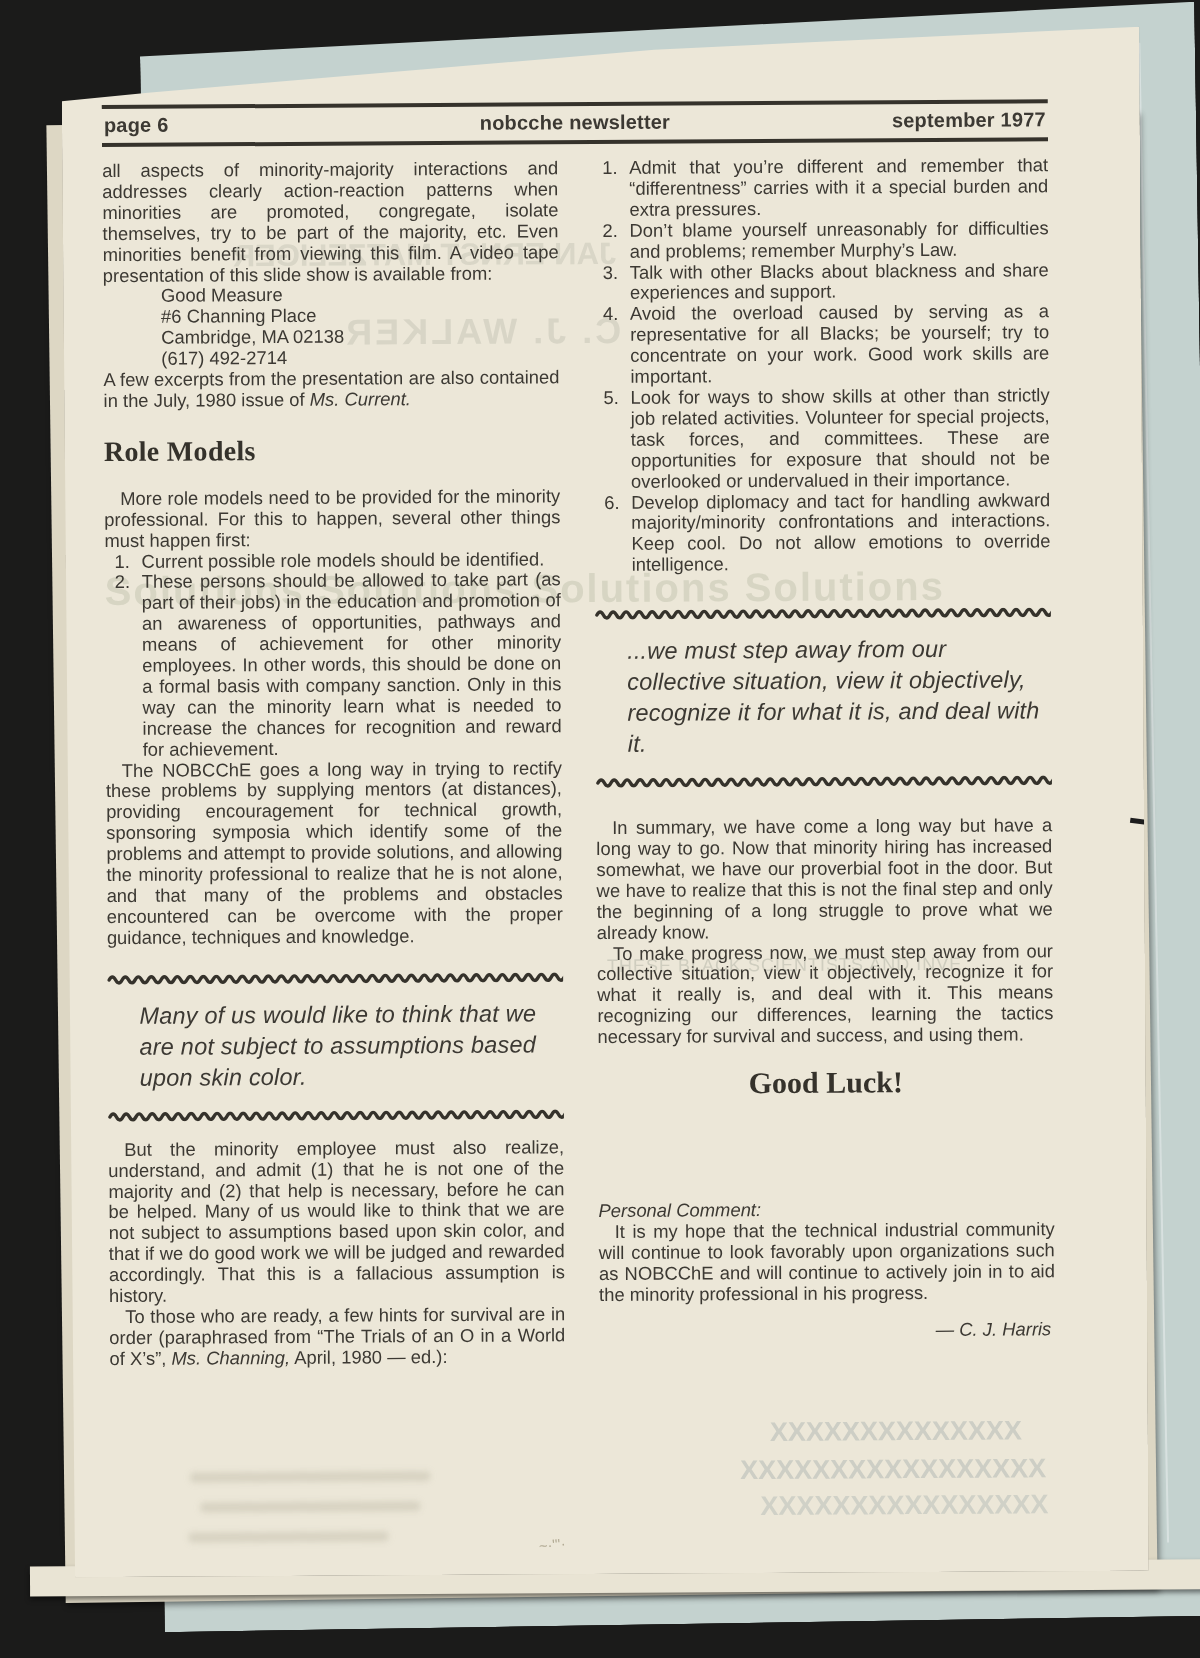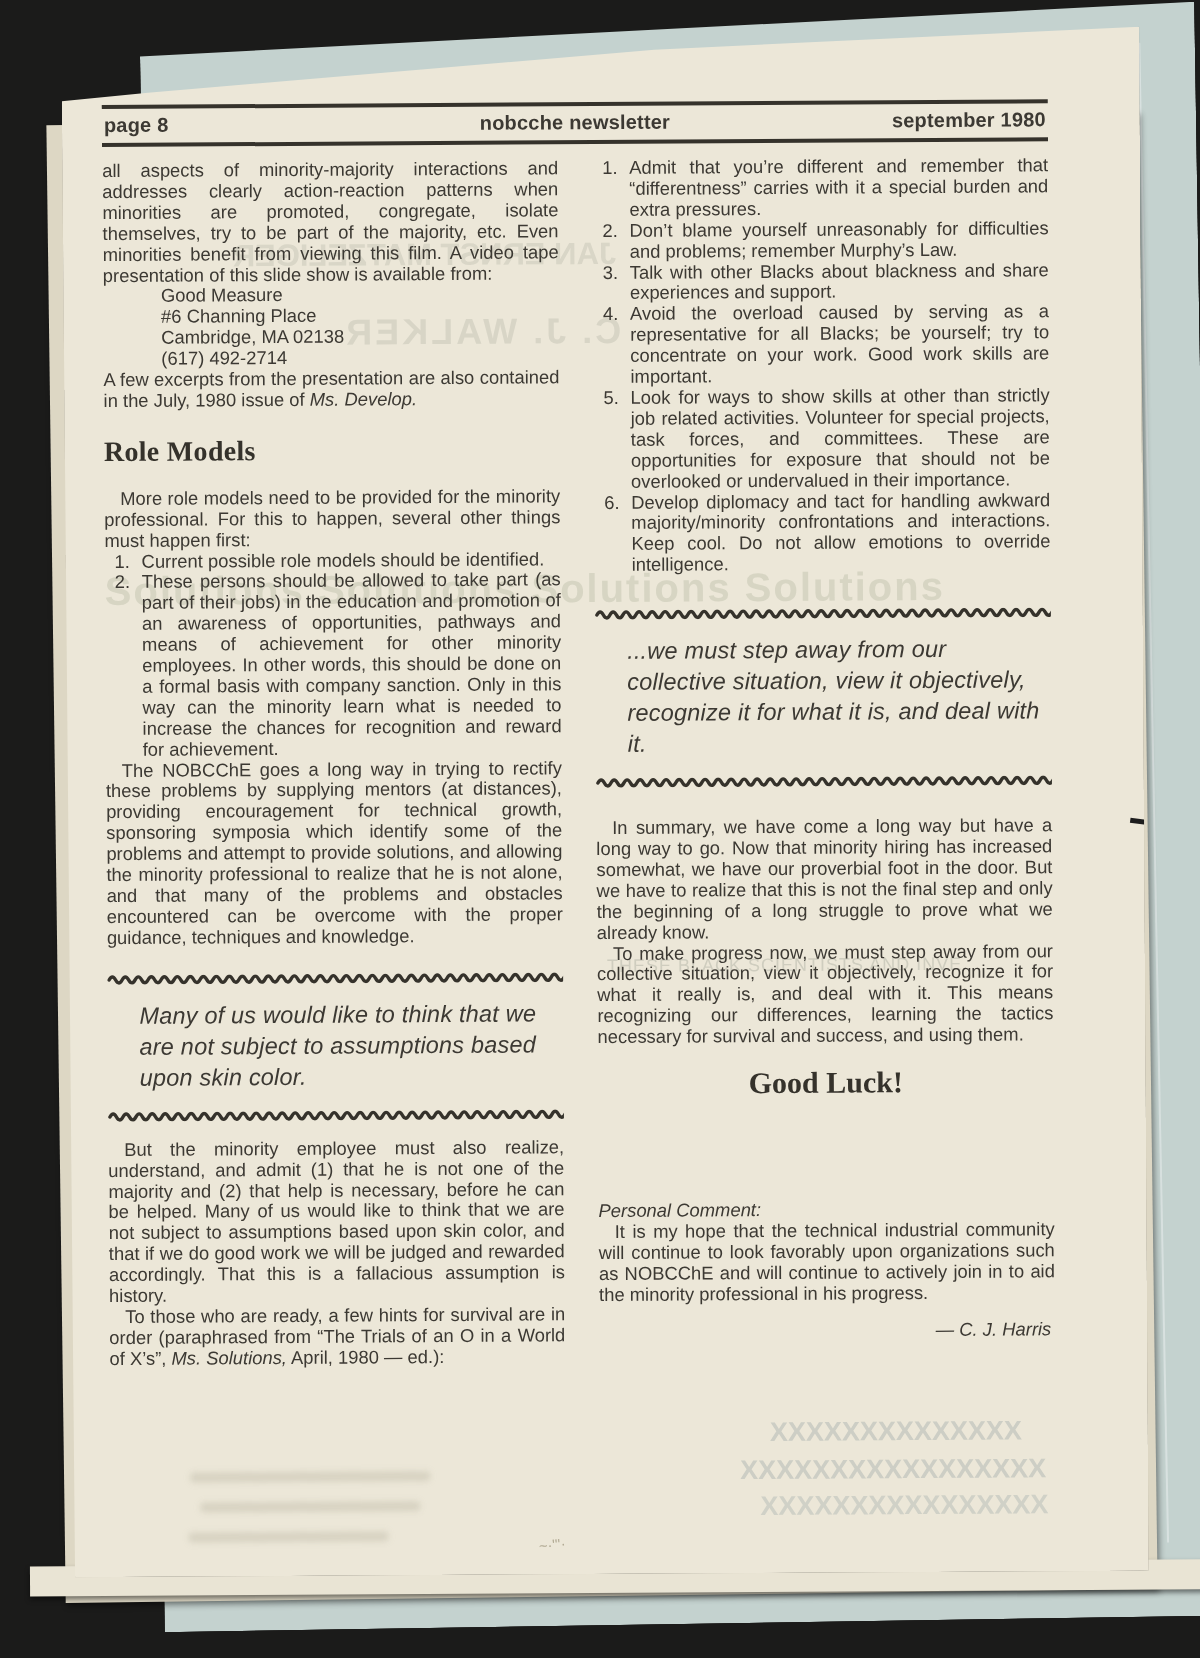--- a/index.html
+++ b/index.html
@@ -88,35 +88,35 @@
     <div class="blur-bar" style="left:120px;top:1452px;width:240px;"></div>
     <div class="blur-bar" style="left:130px;top:1482px;width:220px;"></div>
     <div class="blur-bar" style="left:118px;top:1512px;width:200px;"></div>
     <div class="edge-mark"></div>
     <div class="smudge">~·"'·</div>
 
     <div class="page-inner">
 
       <div class="masthead">
         <span class="mid">nobcche newsletter</span>
-        <span>page 8</span>
-        <span>september 1980</span>
+        <span>page 6</span>
+        <span>september 1977</span>
       </div>
 
       <div class="cols">
 
         <div class="col">
           <p>all aspects of minority-majority interactions and addresses clearly action-reaction patterns when minorities are promoted, congregate, isolate themselves, try to be part of the majority, etc. Even minorities benefit from viewing this film. A video tape presentation of this slide show is available from:</p>
           <div class="address">
             <div>Good Measure</div>
             <div>#6 Channing Place</div>
             <div>Cambridge, MA 02138</div>
             <div>(617) 492-2714</div>
           </div>
-          <p><span>A few excerpts from the presentation are also contained in the July, 1980 issue of </span><i>Ms. Develop.</i></p>
+          <p><span>A few excerpts from the presentation are also contained in the July, 1980 issue of </span><i>Ms. Current.</i></p>
 
           <div class="h-serif role-heading">Role Models</div>
 
           <p class="ind">More role models need to be provided for the minority professional. For this to happen, several other things must happen first:</p>
 
           <div class="nlist">
             <div class="li">
               <span class="num">1.</span>
               <span>Current possible role models should be identified.</span>
             </div>
@@ -132,21 +132,21 @@
             <svg class="wave" viewBox="0 0 456 10" preserveAspectRatio="none">
                 <path d="M2 5 q3.25 -6 6.5 0 q3.25 6 6.5 0 q3.25 -6 6.5 0 q3.25 6 6.5 0 q3.25 -6 6.5 0 q3.25 6 6.5 0 q3.25 -6 6.5 0 q3.25 6 6.5 0 q3.25 -6 6.5 0 q3.25 6 6.5 0 q3.25 -6 6.5 0 q3.25 6 6.5 0 q3.25 -6 6.5 0 q3.25 6 6.5 0 q3.25 -6 6.5 0 q3.25 6 6.5 0 q3.25 -6 6.5 0 q3.25 6 6.5 0 q3.25 -6 6.5 0 q3.25 6 6.5 0 q3.25 -6 6.5 0 q3.25 6 6.5 0 q3.25 -6 6.5 0 q3.25 6 6.5 0 q3.25 -6 6.5 0 q3.25 6 6.5 0 q3.25 -6 6.5 0 q3.25 6 6.5 0 q3.25 -6 6.5 0 q3.25 6 6.5 0 q3.25 -6 6.5 0 q3.25 6 6.5 0 q3.25 -6 6.5 0 q3.25 6 6.5 0 q3.25 -6 6.5 0 q3.25 6 6.5 0 q3.25 -6 6.5 0 q3.25 6 6.5 0 q3.25 -6 6.5 0 q3.25 6 6.5 0 q3.25 -6 6.5 0 q3.25 6 6.5 0 q3.25 -6 6.5 0 q3.25 6 6.5 0 q3.25 -6 6.5 0 q3.25 6 6.5 0 q3.25 -6 6.5 0 q3.25 6 6.5 0 q3.25 -6 6.5 0 q3.25 6 6.5 0 q3.25 -6 6.5 0 q3.25 6 6.5 0 q3.25 -6 6.5 0 q3.25 6 6.5 0 q3.25 -6 6.5 0 q3.25 6 6.5 0 q3.25 -6 6.5 0 q3.25 6 6.5 0 q3.25 -6 6.5 0 q3.25 6 6.5 0 q3.25 -6 6.5 0 q3.25 6 6.5 0 q3.25 -6 6.5 0 q3.25 6 6.5 0 q3.25 -6 6.5 0 q3.25 6 6.5 0 q3.25 -6 6.5 0 q3.25 6 6.5 0 q3.25 -6 6.5 0 q3.25 6 6.5 0"></path>
               </svg>
             <div class="quote-text">Many of us would like to think that we are not subject to assumptions based upon skin color.</div>
             <svg class="wave" viewBox="0 0 456 10" preserveAspectRatio="none">
                 <path d="M2 5 q3.25 -6 6.5 0 q3.25 6 6.5 0 q3.25 -6 6.5 0 q3.25 6 6.5 0 q3.25 -6 6.5 0 q3.25 6 6.5 0 q3.25 -6 6.5 0 q3.25 6 6.5 0 q3.25 -6 6.5 0 q3.25 6 6.5 0 q3.25 -6 6.5 0 q3.25 6 6.5 0 q3.25 -6 6.5 0 q3.25 6 6.5 0 q3.25 -6 6.5 0 q3.25 6 6.5 0 q3.25 -6 6.5 0 q3.25 6 6.5 0 q3.25 -6 6.5 0 q3.25 6 6.5 0 q3.25 -6 6.5 0 q3.25 6 6.5 0 q3.25 -6 6.5 0 q3.25 6 6.5 0 q3.25 -6 6.5 0 q3.25 6 6.5 0 q3.25 -6 6.5 0 q3.25 6 6.5 0 q3.25 -6 6.5 0 q3.25 6 6.5 0 q3.25 -6 6.5 0 q3.25 6 6.5 0 q3.25 -6 6.5 0 q3.25 6 6.5 0 q3.25 -6 6.5 0 q3.25 6 6.5 0 q3.25 -6 6.5 0 q3.25 6 6.5 0 q3.25 -6 6.5 0 q3.25 6 6.5 0 q3.25 -6 6.5 0 q3.25 6 6.5 0 q3.25 -6 6.5 0 q3.25 6 6.5 0 q3.25 -6 6.5 0 q3.25 6 6.5 0 q3.25 -6 6.5 0 q3.25 6 6.5 0 q3.25 -6 6.5 0 q3.25 6 6.5 0 q3.25 -6 6.5 0 q3.25 6 6.5 0 q3.25 -6 6.5 0 q3.25 6 6.5 0 q3.25 -6 6.5 0 q3.25 6 6.5 0 q3.25 -6 6.5 0 q3.25 6 6.5 0 q3.25 -6 6.5 0 q3.25 6 6.5 0 q3.25 -6 6.5 0 q3.25 6 6.5 0 q3.25 -6 6.5 0 q3.25 6 6.5 0 q3.25 -6 6.5 0 q3.25 6 6.5 0 q3.25 -6 6.5 0 q3.25 6 6.5 0 q3.25 -6 6.5 0 q3.25 6 6.5 0"></path>
               </svg>
           </div>
 
           <p class="ind">But the minority employee must also realize, understand, and admit (1) that he is not one of the majority and (2) that help is necessary, before he can be helped. Many of us would like to think that we are not subject to assumptions based upon skin color, and that if we do good work we will be judged and rewarded accordingly. That this is a fallacious assumption is history.</p>
-          <p class="ind"><span>To those who are ready, a few hints for survival are in order (paraphrased from “The Trials of an O in a World of X’s”, </span><i>Ms. Solutions,</i><span> April, 1980 — ed.):</span></p>
+          <p class="ind"><span>To those who are ready, a few hints for survival are in order (paraphrased from “The Trials of an O in a World of X’s”, </span><i>Ms. Channing,</i><span> April, 1980 — ed.):</span></p>
         </div>
 
         <div class="col">
           <div class="nlist">
             <div class="li">
               <span class="num">1.</span>
               <span>Admit that you’re different and remember that “differentness” carries with it a special burden and extra pressures.</span>
             </div>
             <div class="li">
               <span class="num">2.</span>

